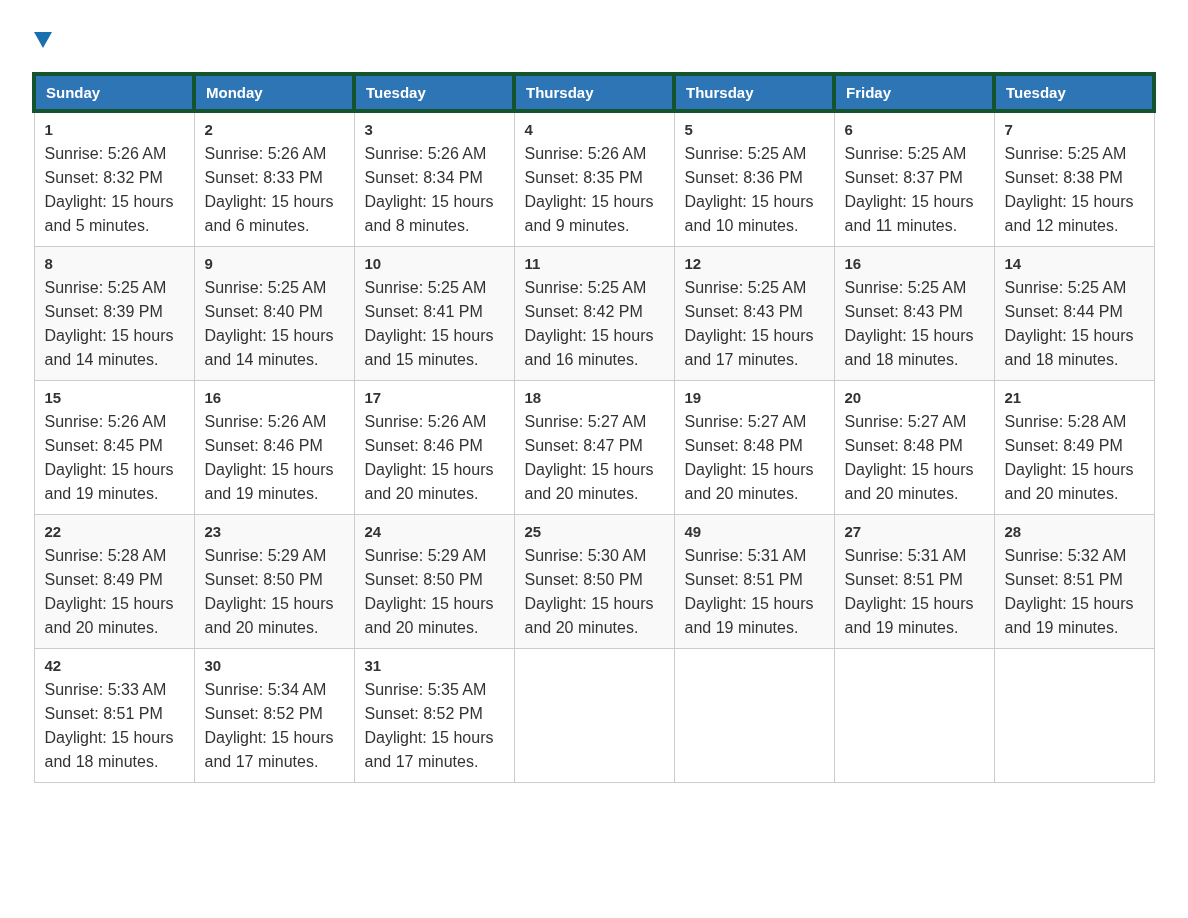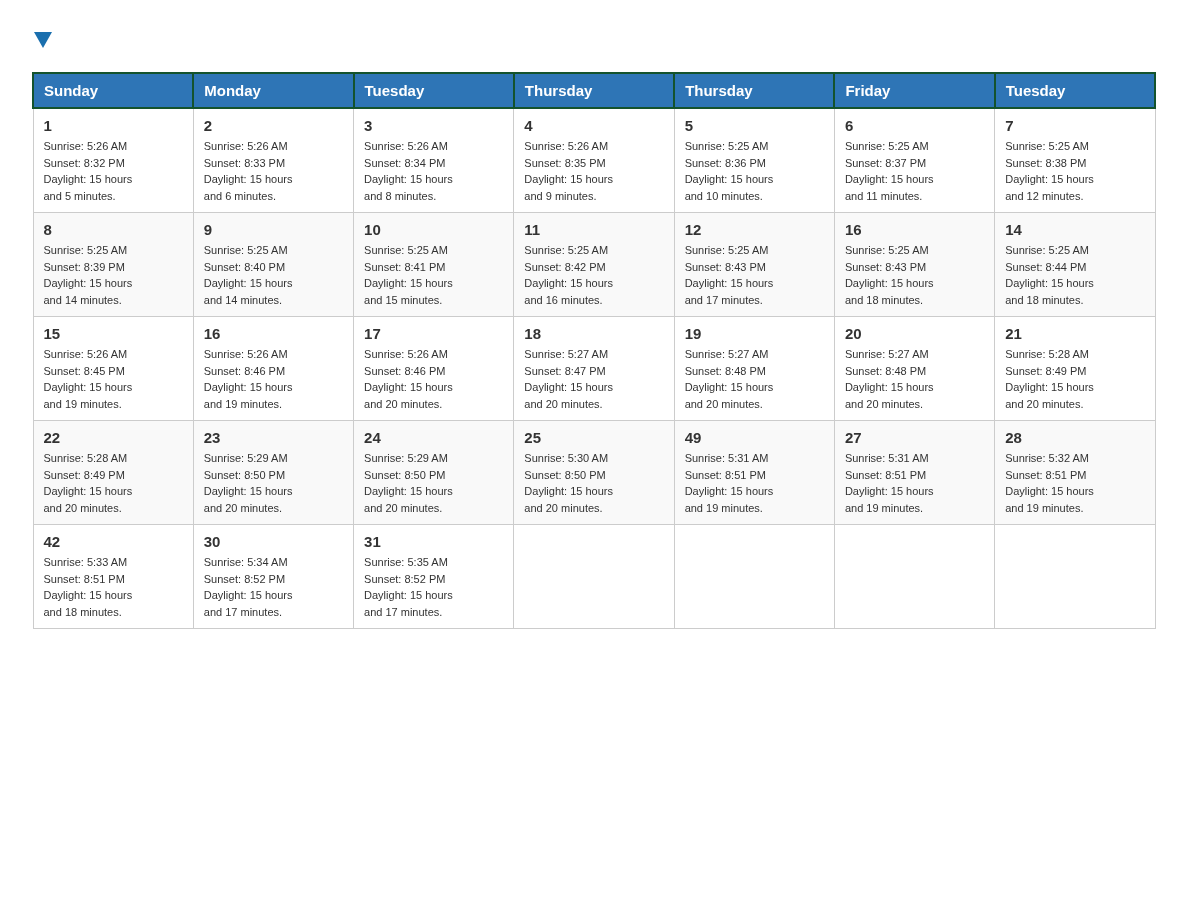--- a/index.html
+++ b/index.html
@@ -64,39 +64,39 @@
       border-collapse: collapse;
       border: 1px solid #aaa;
     }
     .calendar-table th {
       background-color: #2e75b6;
       color: #fff;
       font-size: 15px;
       font-weight: bold;
       padding: 8px 10px;
       text-align: left;
-      border: 2px solid #14532d;
+      border: 4px solid #14532d;
     }
     .calendar-table td {
       vertical-align: top;
       padding: 8px 10px;
       border: 1px solid #ccc;
       width: 14.28%;
       font-size: 13px;
       color: #333;
       min-height: 110px;
     }
     .day-num {
       font-size: 15px;
       font-weight: bold;
       display: block;
       margin-bottom: 4px;
     }
     .day-info {
-      font-size: 11px;
+      font-size: 16px;
       line-height: 1.5;
       color: #333;
     }
     tr:nth-child(even) td {
       background-color: #f9f9f9;
     }
     tr:nth-child(odd) td {
       background-color: #fff;
     }
     .calendar-table thead tr th {

